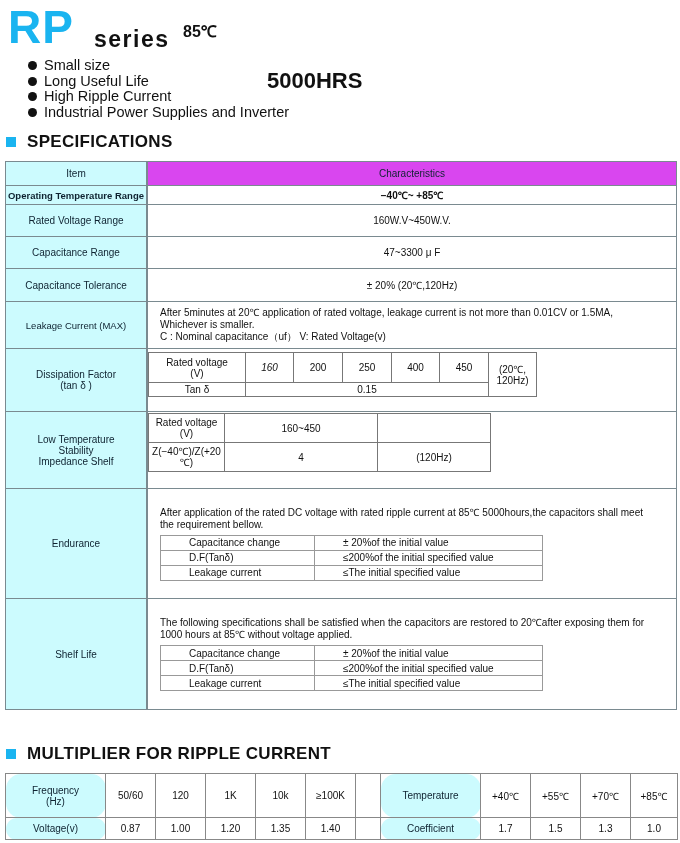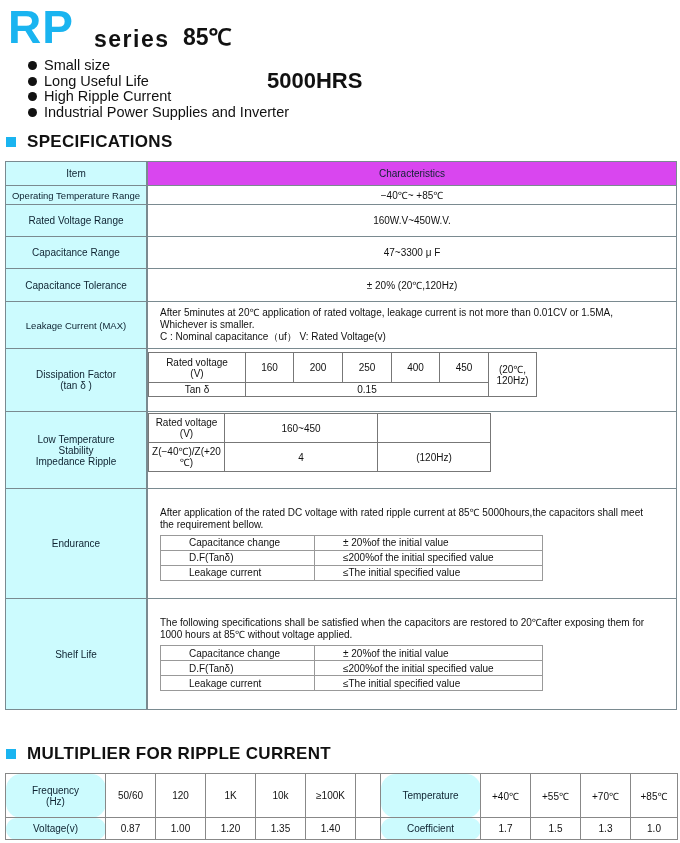--- a/index.html
+++ b/index.html
@@ -2,21 +2,21 @@
 <html><head>
 <meta charset="utf-8">
 <style>
   html, body { margin: 0; padding: 0; background: #ffffff; }
   body { width: 680px; height: 843px; position: relative; overflow: hidden;
          font-family: "Liberation Sans", sans-serif; color: #111; }
   .abs { position: absolute; }
   .logo { left: 8px; top: 4px; font-size: 46px; font-weight: bold; color: #1ab4f0;
           letter-spacing: 1px; line-height: 46px; }
   .series { left: 94px; top: 26px; font-size: 23px; font-weight: bold; letter-spacing: 1.5px; }
-  .temp { left: 183px; top: 20px; font-size: 23px; font-weight: bold; }
+  .temp { left: 183px; top: 20px; font-size: 16px; font-weight: bold; }
   .hrs { left: 267px; top: 20px; font-size: 22px; font-weight: bold; margin-top: 48px; }
   .features { left: 27px; top: 58px; margin: 0; padding: 0; list-style: none; }
   .features li { font-size: 14.5px; line-height: 15.5px; position: relative; padding-left: 17px; }
   .features li .dot { position: absolute; left: 1px; top: 3px; width: 9px; height: 9px;
                       border-radius: 50%; background: #111; }
   .sec-head { font-size: 17px; font-weight: bold; letter-spacing: 0.3px; }
   .sq { display: inline-block; width: 10px; height: 10px; background: #1ab4f0; margin-right: 11px; vertical-align: 0px; }
   .spec { left: 5px; top: 161px; width: 672px; border-collapse: collapse; table-layout: fixed; }
   .spec td { border: 1px solid #7a8a90; padding: 0; font-size: 10px; vertical-align: middle; }
   .spec td.lbl { background: #ccfbfe; text-align: center; color: #0e2230; width: 140px; border-right: 2px solid #7a8a90; }
@@ -48,21 +48,21 @@
 <div class="abs sec-head" style="left:6px; top:132px;">
   <span class="sq"></span><span>SPECIFICATIONS</span>
 </div>
 
 <table class="abs spec">
   <tbody>
       <tr style="height:24px;">
     <td class="lbl">Item</td>
     <td class="val" style="background:#d946ef; color:#0e2230;">Characteristics</td>
   </tr>
-  <tr style="height:19px;">
+  <tr style="height:19px;font-weight:bold;">
     <td class="lbl" style="font-size:9.5px;">Operating Temperature Range</td>
     <td class="val">−40℃~ +85℃</td>
   </tr>
   <tr style="height:32px;">
     <td class="lbl">Rated Voltage Range</td>
     <td class="val">160W.V~450W.V.</td>
   </tr>
   <tr style="height:32px;">
     <td class="lbl">Capacitance Range</td>
     <td class="val">47~3300 μ F</td>
@@ -85,21 +85,21 @@
       <div>(tan δ )</div>
     </td>
     <td style="vertical-align:top; padding-top:3px;">
       <table class="sub" style="width:389px;">
         <tbody>
               <tr style="height:30px;">
           <td style="width:96px;">
                   <div>Rated voltage</div>
                   <div>(V)</div>
                 </td>
-          <td style="width:47px;">160</td>
+          <td style="width:47px;font-style:italic;">160</td>
           <td style="width:48px;">200</td>
           <td style="width:48px;">250</td>
           <td style="width:47px;">400</td>
           <td style="width:48px;">450</td>
           <td rowspan="2">
                   <div>(20℃,</div>
                   <div>120Hz)</div>
                 </td>
         </tr>
         <tr style="height:14px;">
@@ -107,21 +107,21 @@
           <td colspan="5">0.15</td>
         </tr>
       </tbody>
           </table>
     </td>
   </tr>
   <tr style="height:77px;">
     <td class="lbl">
       <div>Low Temperature</div>
       <div>Stability</div>
-      <div>Impedance Ripple</div>
+      <div>Impedance Shelf</div>
     </td>
     <td style="vertical-align:top; padding-top:1px;">
       <table class="sub" style="width:343px;">
         <tbody>
               <tr style="height:29px;">
           <td style="width:75px;">
                   <div>Rated voltage</div>
                   <div>(V)</div>
                 </td>
           <td style="width:152px;">160~450</td>

